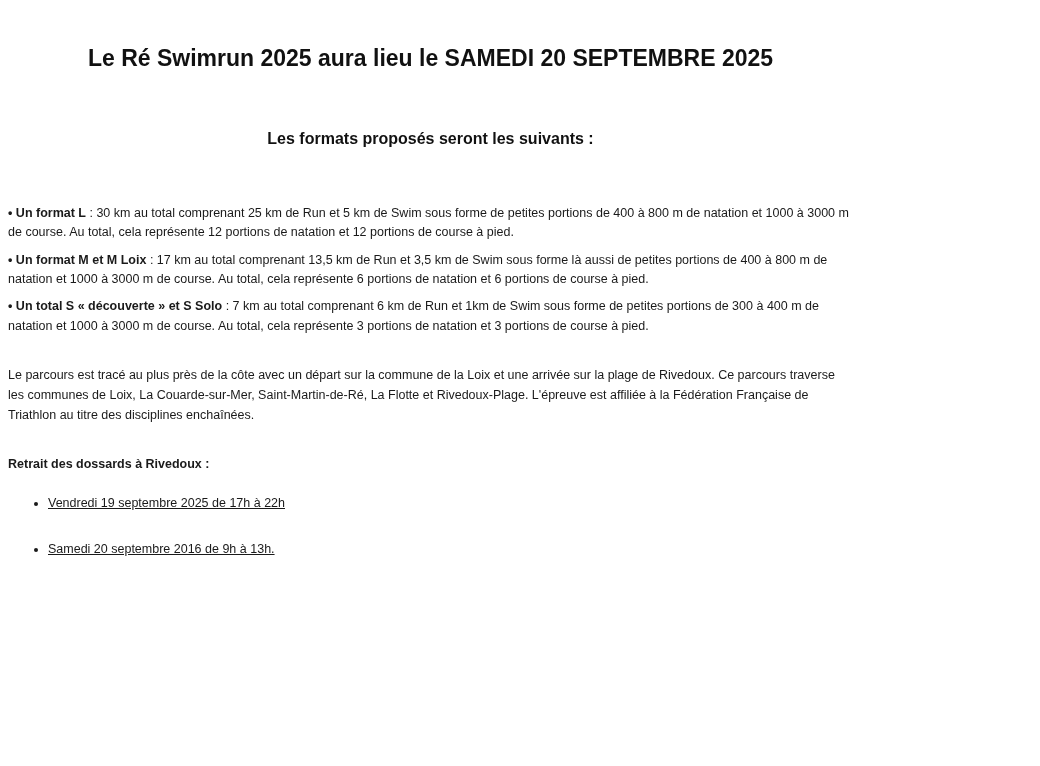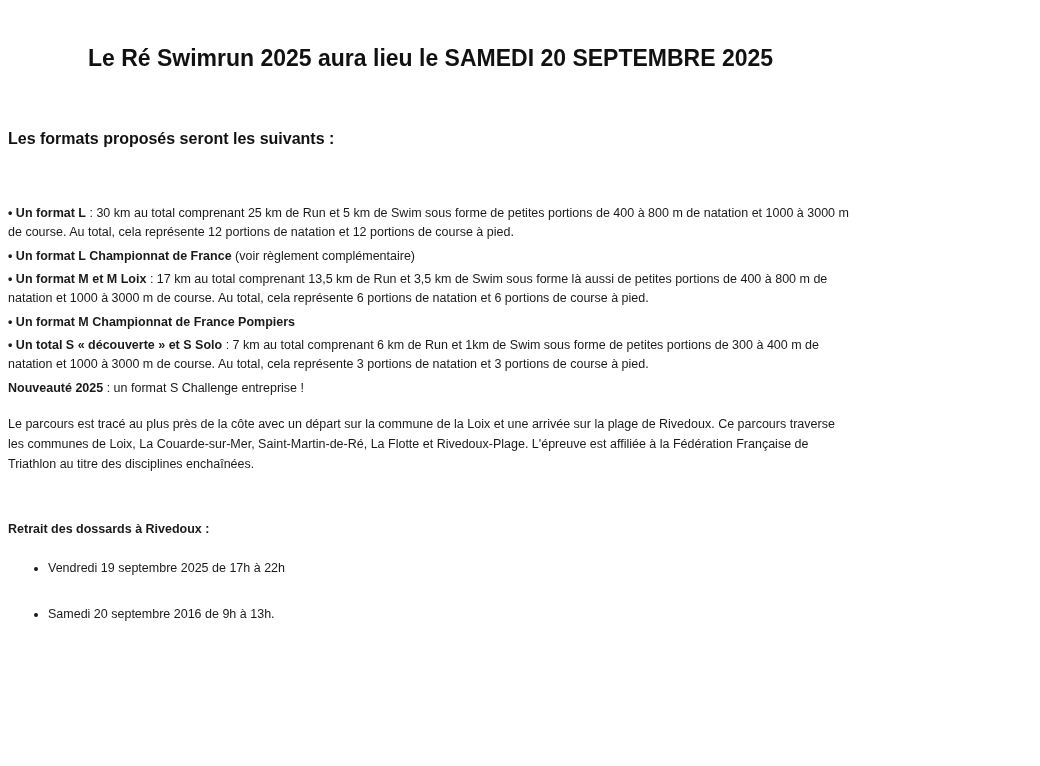--- a/index.html
+++ b/index.html
@@ -34,58 +34,59 @@
     font-weight: bold;
     color: #111111;
     margin: 63px 0 0 0;
   }
   .info-line a {
     color: #1b67c4;
     text-decoration: none;
     font-weight: bold;
   }
   .formats-head {
-    text-align: left;
+    text-align: center;
     font-size: 16px;
     font-weight: bold;
     color: #111111;
     margin: 57px 0 0 0;
   }
   .body-block {
     margin: 56px 0 0 0;
     font-size: 12.5px;
     line-height: 1.55;
     color: #1a1a1a;
   }
   .bullet-line {
-    margin: 0 0 4px 0;
+    margin: 8px 0 4px 0;
   }
   .bullet-line b {
     font-weight: bold;
   }
   .underline {
     text-decoration: underline;
   }
   .para {
-    margin: 16px 0 0 0;
+    margin: 29px 0 0 0;
     font-size: 12.5px;
     line-height: 1.6;
     color: #1a1a1a;
   }
   .retrait-head {
-    margin: 48px 0 0 0;
+    margin: 32px 0 0 0;
     font-size: 12.5px;
     font-weight: bold;
     color: #1a1a1a;
   }
   ul.retrait-list {
     margin: 22px 0 0 0;
     padding-left: 40px;
     font-size: 12.5px;
     line-height: 1.6;
+    text-decoration: underline;
   }
   ul.retrait-list li {
     margin-bottom: 26px;
   }
 </style>
 </head>
 <body>
 
 <div class="page">
 
@@ -93,39 +94,30 @@
 
 
   <h2 class="formats-head">Les formats proposés seront les suivants :</h2>
 
   <div class="body-block">
 
     <p class="bullet-line">
       <b>• Un format L</b><span> : 30 km au total comprenant 25 km de Run et 5 km de Swim sous forme de petites portions de 400 à 800 m de natation et 1000 à 3000 m de course. Au total, cela représente 12 portions de natation et 12 portions de course à pied.</span>
     </p>
 
-    <p class="bullet-line">
-      <b>• Un format L Championnat de France</b><span> (voir règlement complémentaire)</span>
-    </p>
 
     <p class="bullet-line">
       <b>• Un format M et M Loix</b><span> : 17 km au total comprenant 13,5 km de Run et 3,5 km de Swim sous forme là aussi de petites portions de 400 à 800 m de natation et 1000 à 3000 m de course. Au total, cela représente 6 portions de natation et 6 portions de course à pied.</span>
     </p>
 
-    <p class="bullet-line">
-      <b>• Un format M Championnat de France Pompiers</b><span></span>
-    </p>
 
     <p class="bullet-line">
       <b>• Un total S « découverte » et S Solo</b><span> : 7 km au total comprenant 6 km de Run et 1km de Swim sous forme de petites portions de 300 à 400 m de natation et 1000 à 3000 m de course. Au total, cela représente 3 portions de natation et 3 portions de course à pied.</span>
     </p>
 
-    <p class="bullet-line">
-      <b>Nouveauté 2025</b><span> : un format S Challenge entreprise !</span>
-    </p>
 
 
   </div>
 
   <p class="para">Le parcours est tracé au plus près de la côte avec un départ sur la commune de la Loix et une arrivée sur la plage de Rivedoux. Ce parcours traverse les communes de Loix, La Couarde-sur-Mer, Saint-Martin-de-Ré, La Flotte et Rivedoux-Plage. L'épreuve est affiliée à la Fédération Française de Triathlon au titre des disciplines enchaînées.</p>
 
   <p class="retrait-head">Retrait des dossards à Rivedoux :</p>
 
   <ul class="retrait-list">
     <li>Vendredi 19 septembre 2025 de 17h à 22h</li>

